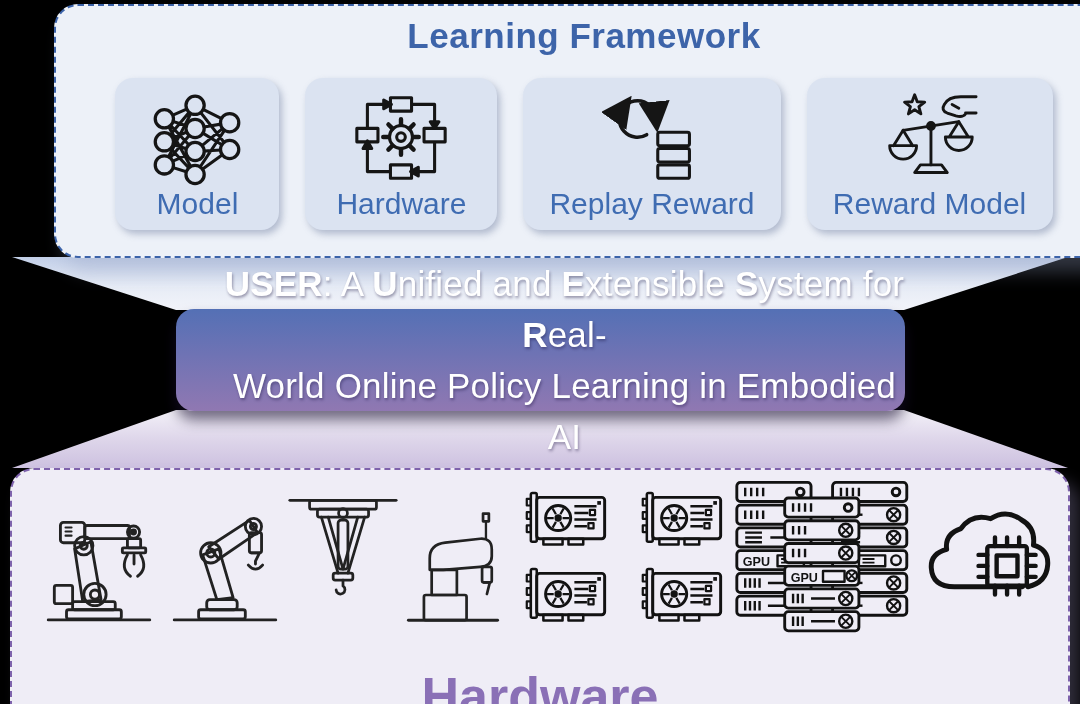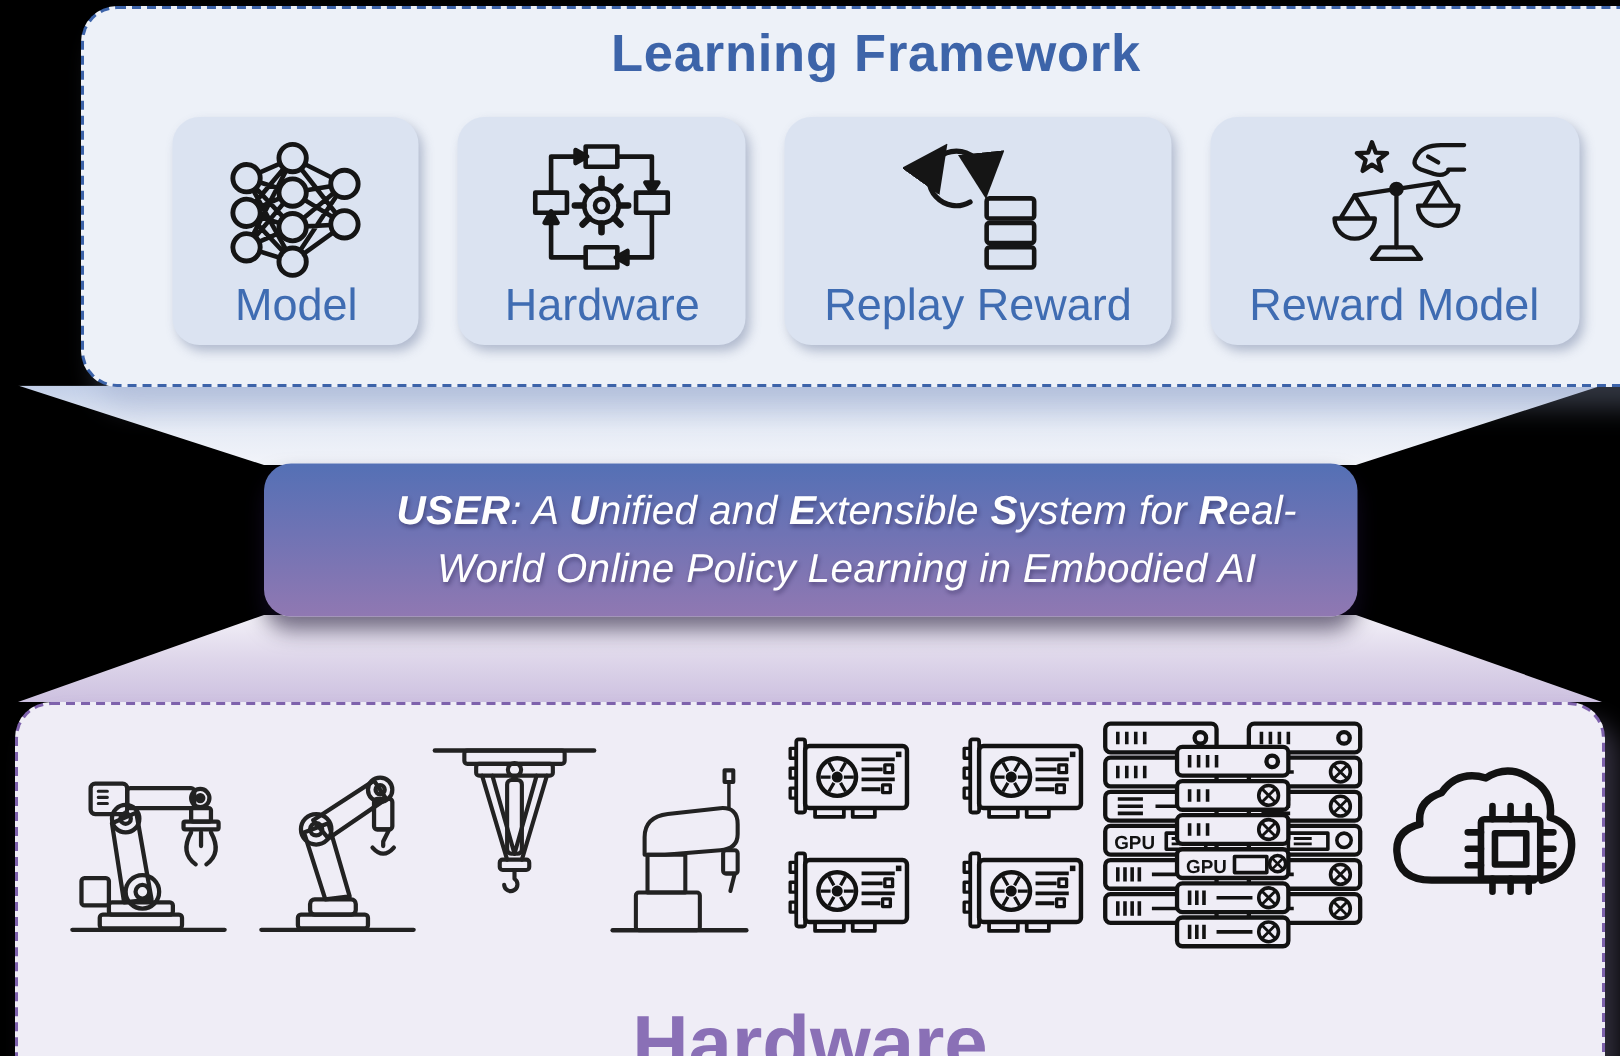--- a/index.html
+++ b/index.html
@@ -31,21 +31,21 @@
       clip-path:polygon(12px 0,1068px 0,904px 53px,176px 53px);}
   .funnel-bottom{position:absolute;left:0;top:410px;width:1080px;height:58px;
       background:linear-gradient(180deg,#f3f1f8 0%,#ded6ea 50%,#cdc1e0 100%);
       -webkit-clip-path:polygon(176px 0,904px 0,1068px 58px,12px 58px);
       clip-path:polygon(176px 0,904px 0,1068px 58px,12px 58px);}
 
   
   .banner{position:absolute;left:176px;top:309px;width:729px;height:102px;border-radius:18px;
           background:linear-gradient(180deg,var(--banner-top,#5470b5) 0%,#6f73b4 45%,var(--banner-bottom,#9078b2) 100%);
           box-shadow:0 9px 14px rgba(25,15,50,.6);display:flex;align-items:center;justify-content:center;}
-  .banner-text{color:#fff;font-style:italic;font-size:27px;line-height:1.46;text-align:center;
+  .banner-text{color:#fff;font-size:35px;line-height:1.46;text-align:center;
                text-shadow:1px 2px 3px rgba(25,18,60,.4);letter-spacing:.2px;margin-left:48px;}
   .banner-text b{font-weight:bold;}
 
   
   .hw-box{position:absolute;left:10px;top:468px;width:1060px;height:266px;
           background:#efedf6;border:2.5px dashed #7e62ac;border-radius:24px;
           box-sizing:border-box;box-shadow:10px 12px 16px rgba(160,150,195,.3);}
   .hw-title{position:absolute;bottom:6px;left:0;right:0;text-align:center;
             font-size:52px;font-weight:bold;color:var(--hardware-title,#8a70b6);}
   .hw-icon{position:absolute;}

